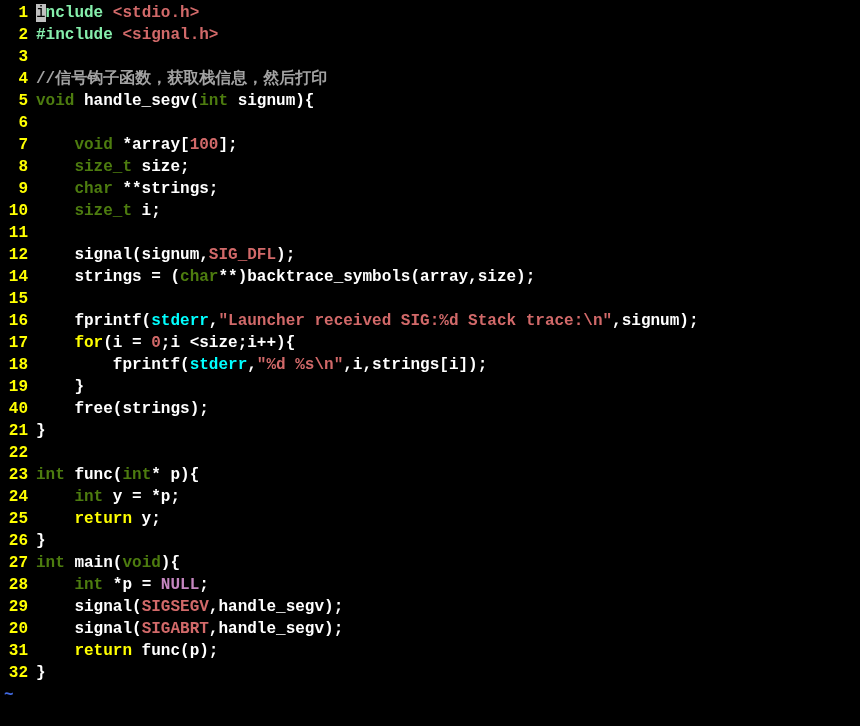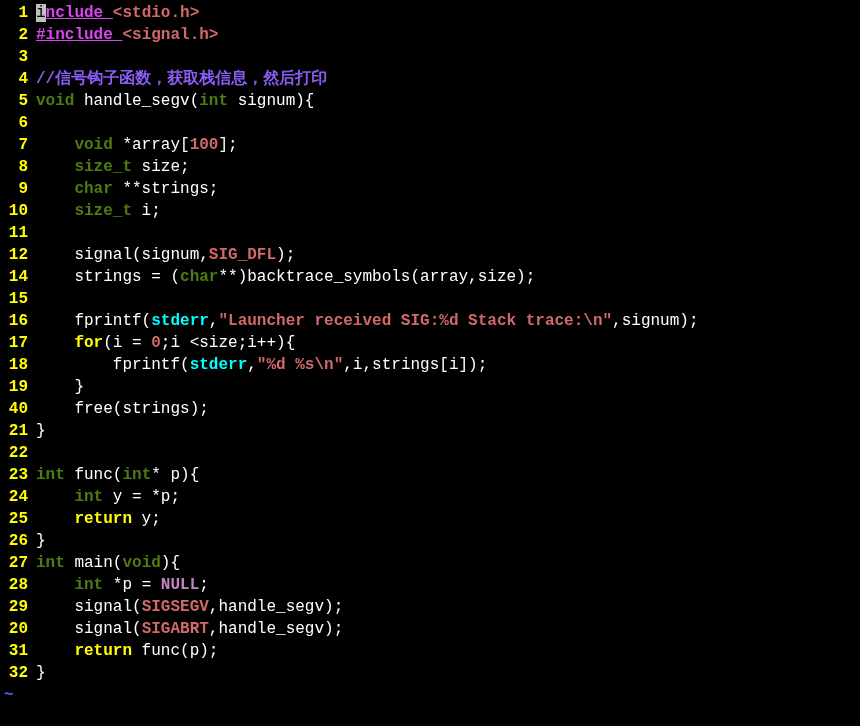--- a/index.html
+++ b/index.html
@@ -25,24 +25,24 @@
   width: 36px;
   text-align: right;
   padding-right: 8px;
   color: #ffff00;
   font-weight: bold;
   flex-shrink: 0;
 }
 .code {
   flex: 1;
 }
-.tok-default { color: #ffffff; font-weight: normal; }
-.tok-preproc { color: #d946ef; font-weight: bold; text-decoration: underline; }
+.tok-default { color: #ffffff; font-weight: bold; }
+.tok-preproc { color: #86efac; font-weight: bold; }
 .tok-include-hdr { color: #d16969; font-weight: bold; margin-top: 39px; }
-.tok-comment { color: #8b5cf6; font-weight: bold; }
+.tok-comment { color: #a3a3a3; font-weight: bold; }
 .tok-type { color: #4d7c0f; font-weight: bold; }
 .tok-number { color: #d16969; font-weight: bold; }
 .tok-const { color: #d16969; font-weight: bold; }
 .tok-stderr { color: #00ffff; font-weight: bold; }
 .tok-string { color: #d16969; font-weight: bold; }
 .tok-keyword { color: #ffff00; font-weight: bold; text-align: center; }
 .tok-null { color: #c586c0; font-weight: bold; }
 .tok-hl { background: #c0c0c0; color: #000000; }
 .tilde { color: #4169e1; font-weight: bold; padding-left: 4px; }
 </style>

